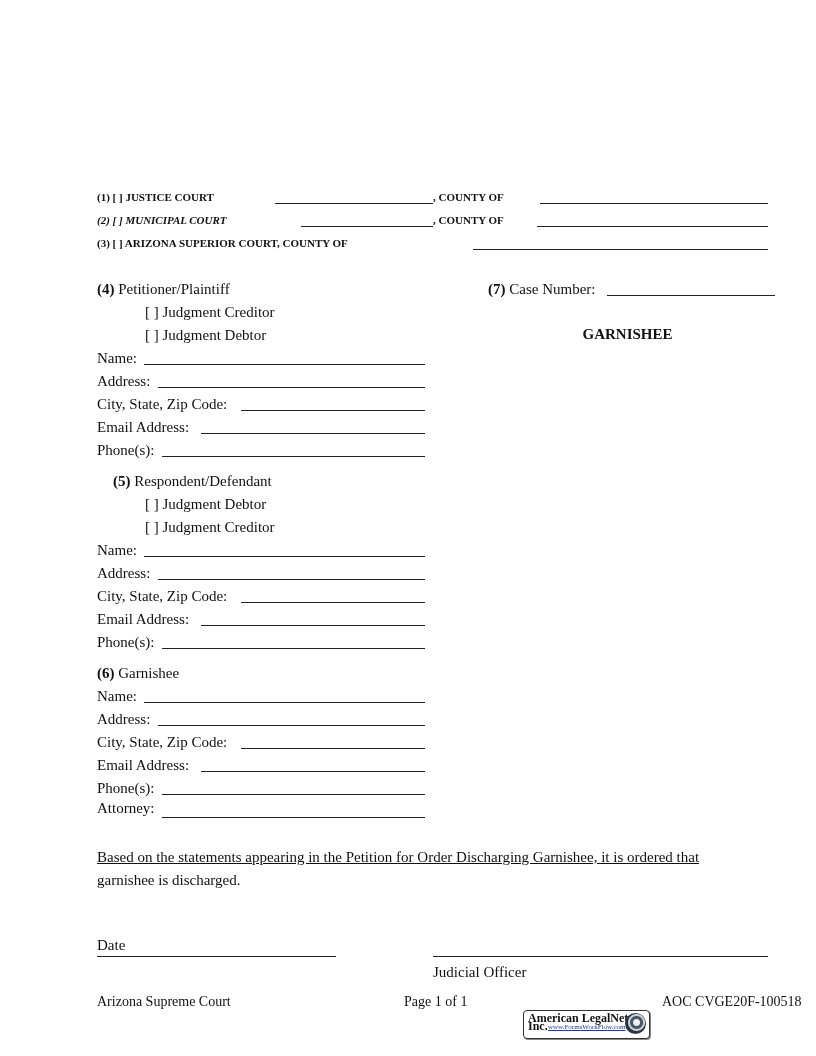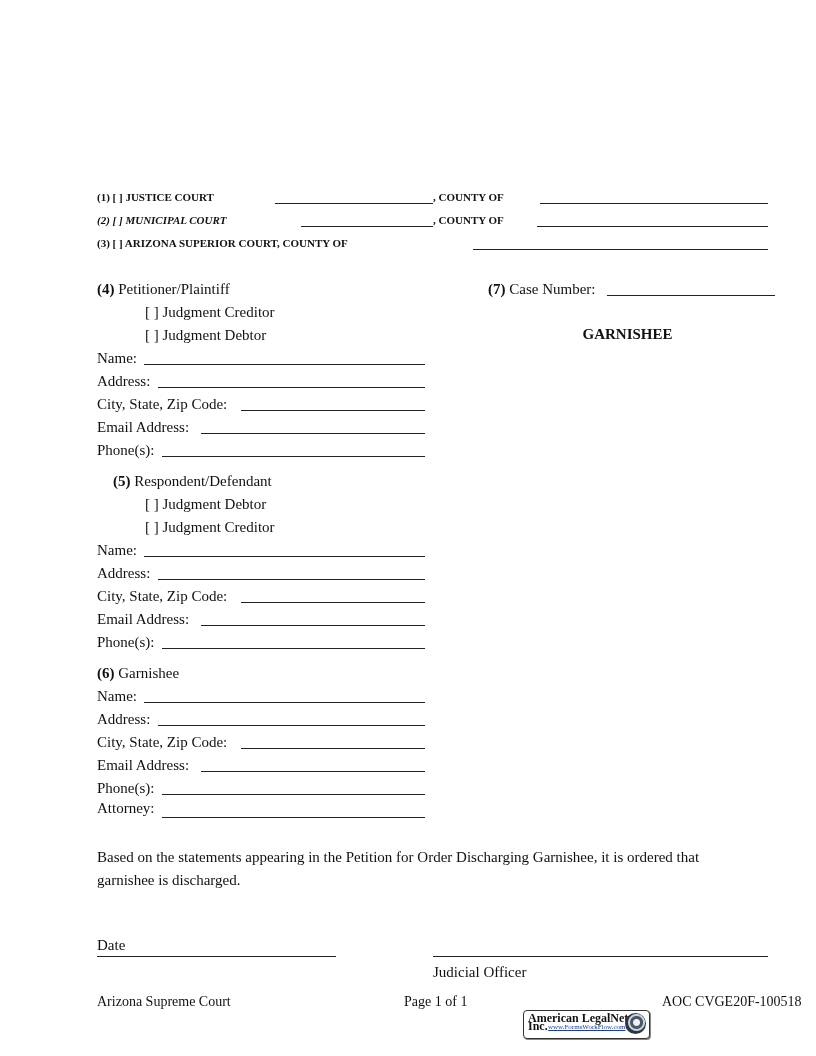--- a/index.html
+++ b/index.html
@@ -101,21 +101,21 @@
 <div class="field" style="top:280px; left:488px;">
   <span class="bold">(7)</span>
   <span>Case Number:</span>
 </div>
 <div class="uline" style="left:607px; top:295px; width:168px;"></div>
 
 <div class="center-title" style="top:323px;">
   <div>GARNISHEE</div>
 </div>
 
-<div class="field" style="top:848px;">Based on the statements appearing in the Petition for Order Discharging Garnishee, it is ordered that</div>
+<div class="field" style="top:848px;text-decoration:underline;">Based on the statements appearing in the Petition for Order Discharging Garnishee, it is ordered that</div>
 <div class="field" style="top:871px;">garnishee is discharged.</div>
 
 <div class="uline" style="left:97px; top:956px; width:239px;"></div>
 <div class="field" style="top:936px;">Date</div>
 <div class="uline" style="left:433px; top:956px; width:335px;"></div>
 <div class="field" style="top:963px; left:433px;">Judicial Officer</div>
 
 <div class="footer" style="left:97px; top:996px;">Arizona Supreme Court</div>
 <div class="footer" style="left:404px; top:996px;">Page 1 of 1</div>
 <div class="footer" style="left:662px; top:996px;">AOC CVGE20F-100518</div>

